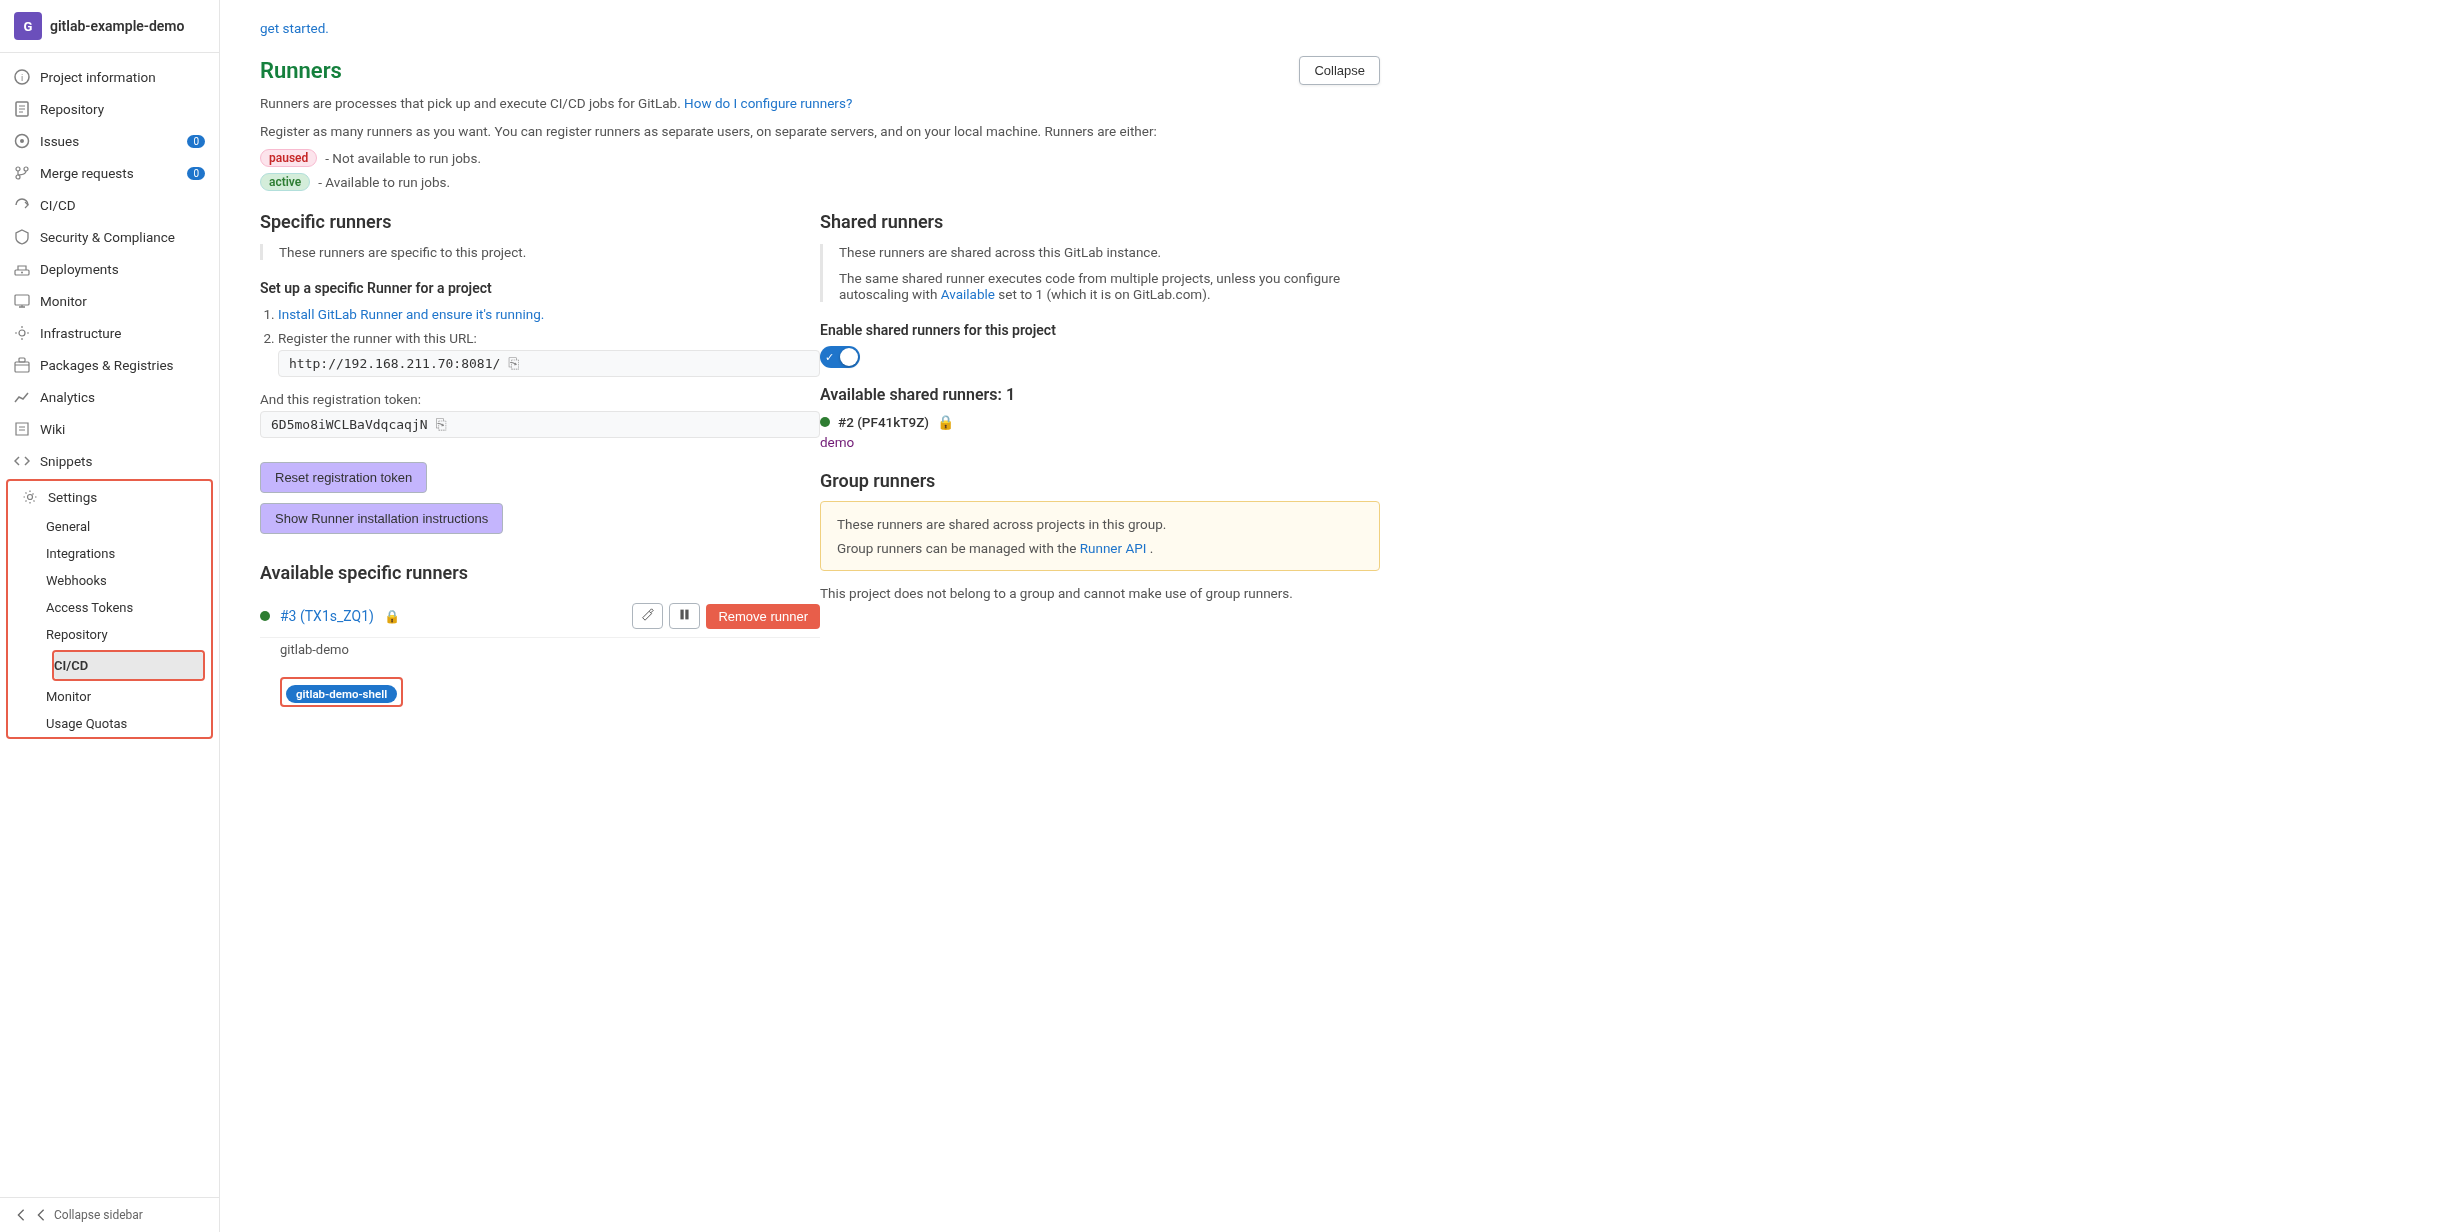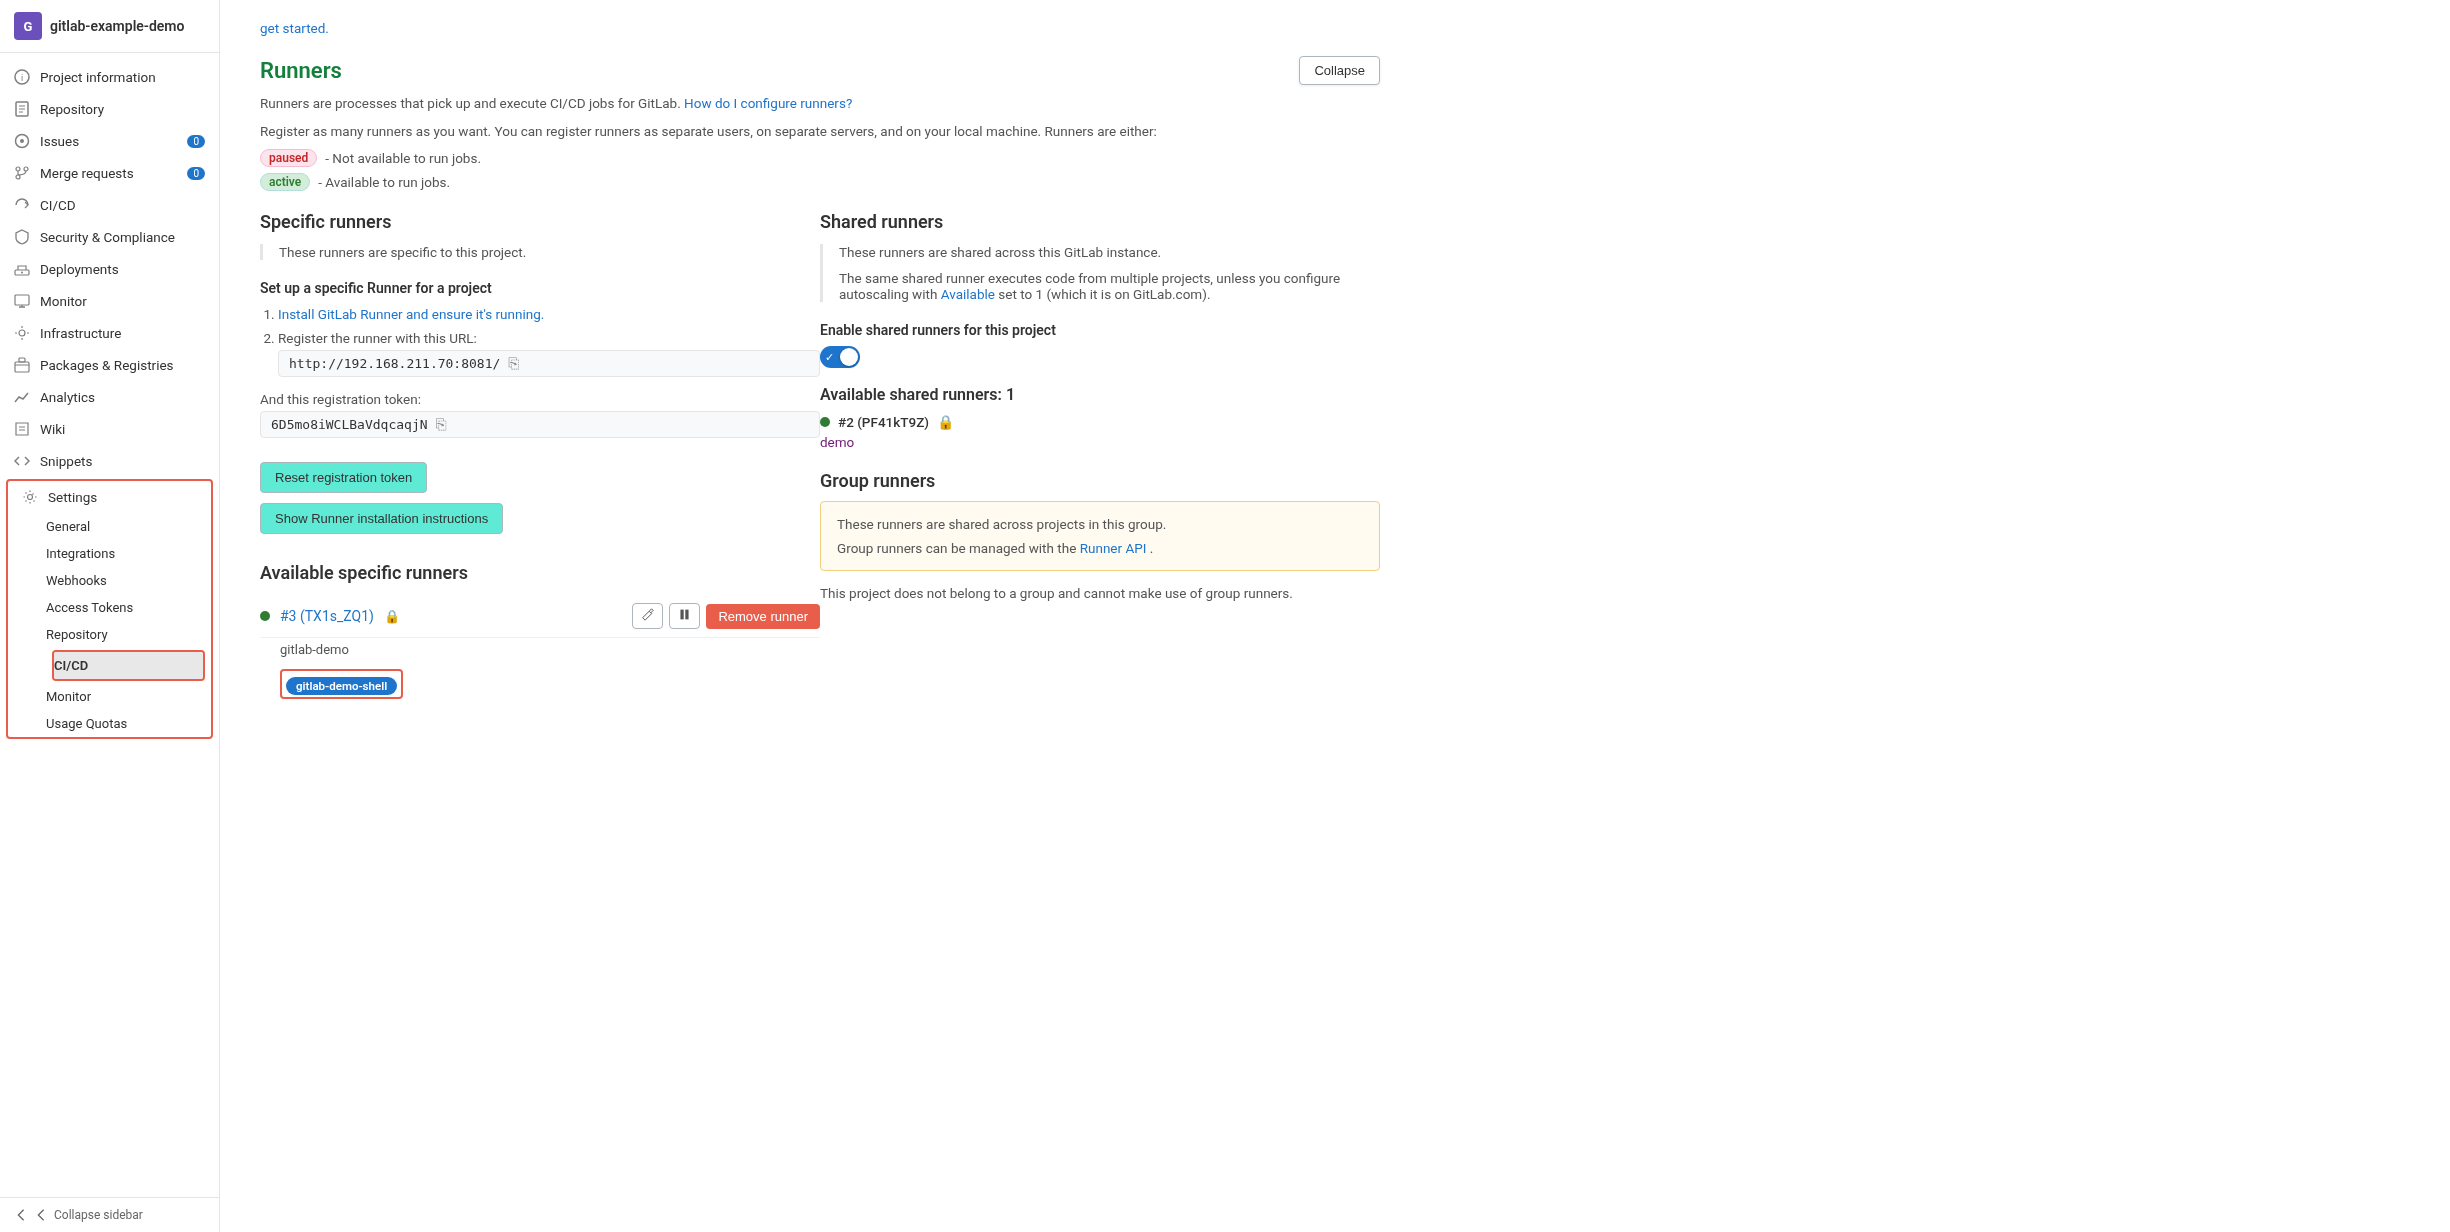--- a/index.html
+++ b/index.html
@@ -44,21 +44,21 @@
 
     .section-title { font-size: 18px; font-weight: 600; color: #333; margin-bottom: 12px; }
     .section-box { border-left: 3px solid #e5e5e5; padding-left: 16px; color: #555; font-size: 13.5px; margin-bottom: 20px; }
     .setup-title { font-size: 14px; font-weight: 600; color: #333; margin-bottom: 10px; }
     .setup-steps { list-style: decimal; padding-left: 18px; margin-bottom: 14px; }
     .setup-steps li { margin-bottom: 8px; font-size: 13.5px; color: #555; }
     .setup-steps li a { color: #1f75cb; text-decoration: none; }
     .url-row { display: flex; align-items: center; gap: 8px; background: #f8f9fa; border: 1px solid #e5e5e5; border-radius: 4px; padding: 4px 10px; font-family: monospace; font-size: 13px; color: #333; margin-top: 4px; }
     .copy-icon { cursor: pointer; color: #888; font-size: 14px; }
     .token-label { font-size: 13.5px; color: #555; margin-top: 12px; margin-bottom: 4px; }
-    .btn-outline { padding: 7px 14px; border: 1px solid #adb5bd; border-radius: 4px; background: #5eead4; font-size: 13px; cursor: pointer; color: #333; margin-right: 8px; margin-top: 10px; display: inline-block; }
+    .btn-outline { padding: 7px 14px; border: 1px solid #adb5bd; border-radius: 4px; background: #c4b5fd; font-size: 13px; cursor: pointer; color: #333; margin-right: 8px; margin-top: 10px; display: inline-block; }
 
     
     .available-title { font-size: 18px; font-weight: 600; color: #333; margin-top: 28px; margin-bottom: 12px; }
     .runner-row { display: flex; align-items: center; gap: 10px; padding: 8px 0; border-bottom: 1px solid #f0f0f0; }
     .runner-dot { width: 10px; height: 10px; border-radius: 50%; background: #2e7d32; flex-shrink: 0; }
     .runner-lock { color: #888; font-size: 13px; }
     .runner-actions { margin-left: auto; display: flex; align-items: center; gap: 6px; }
     .runner-edit-btn { background: none; border: 1px solid #adb5bd; border-radius: 4px; padding: 4px 8px; cursor: pointer; font-size: 13px; }
     .runner-pause-btn { background: none; border: 1px solid #adb5bd; border-radius: 4px; padding: 4px 8px; cursor: pointer; font-size: 13px; }
     .runner-remove-btn { background: #e85e4a; color: #fff; border: none; border-radius: 4px; padding: 5px 12px; cursor: pointer; font-size: 13px; }
@@ -328,21 +328,21 @@
               <svg width="13" height="13" viewBox="0 0 16 16">
                   <rect x="3" y="2" width="4" height="12" fill="#555"></rect>
                   <rect x="9" y="2" width="4" height="12" fill="#555"></rect>
                 </svg>
             </button>
             <button class="runner-remove-btn">Remove runner</button>
           </div>
         </div>
         <div class="runner-sub-info">
           <p class="runner-project">gitlab-demo</p>
-          <div style="border: 2px solid #e85e4a; border-radius: 4px; display: inline-block; padding: 2px 4px; margin-top: 12px;">
+          <div style="border: 2px solid #e85e4a; border-radius: 4px; display: inline-block; padding: 2px 4px; margin-top: 20px;">
             <span class="runner-tag">gitlab-demo-shell</span>
           </div>
         </div>
       </div>
 
       <div class="runners-col-right">
         <h2 class="section-title">Shared runners</h2>
         <div class="section-box">
           <p class="shared-desc">These runners are shared across this GitLab instance.</p>
           <p class="shared-desc" style="margin-top:10px;">

